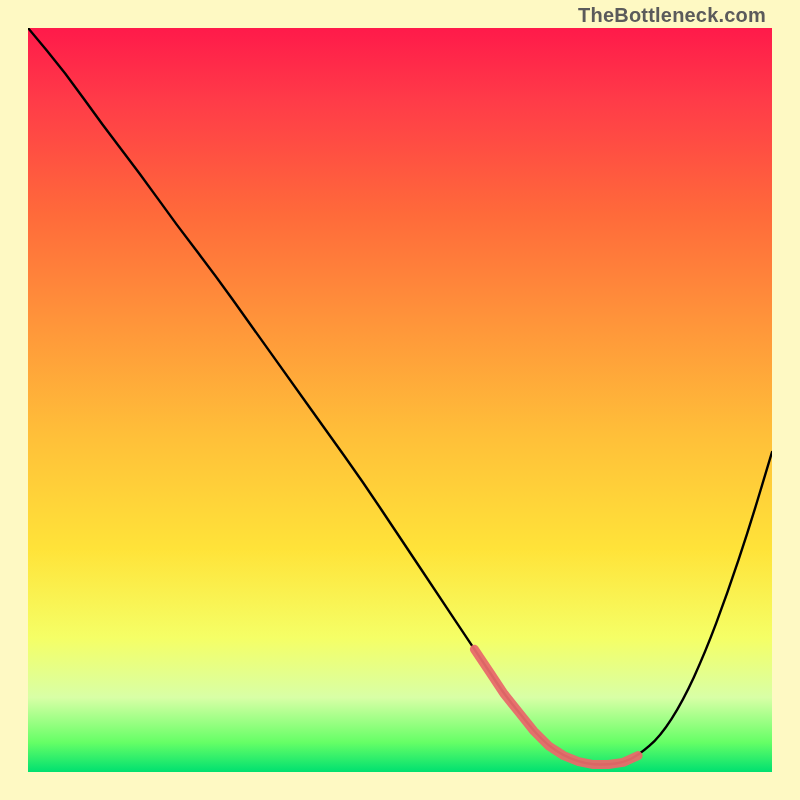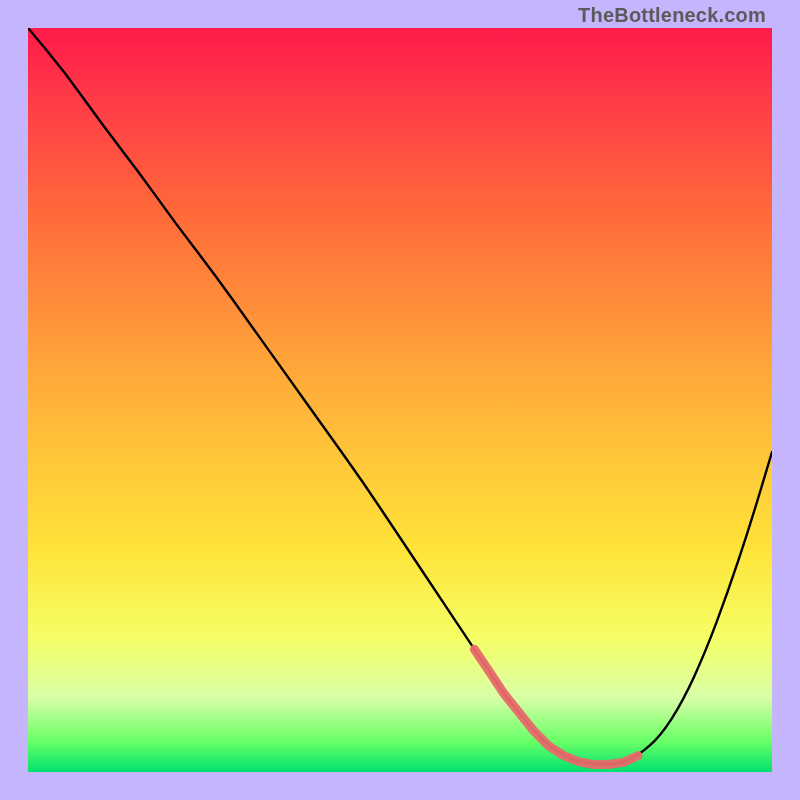--- a/index.html
+++ b/index.html
@@ -1,21 +1,21 @@
 <!DOCTYPE html>
 <html><head>
 <meta charset="utf-8">
 <style>
   * { margin: 0; padding: 0; box-sizing: border-box; }
   html, body { width: 800px; height: 800px; overflow: hidden; background: #000; }
   .frame {
     position: relative;
     width: 800px;
     height: 800px;
-    background: #c4b5fd;
+    background: #fef9c3;
   }
   .plot-area {
     position: absolute;
     left: 28px;
     top: 28px;
     width: 744px;
     height: 744px;
     overflow: hidden;
   }
   .gradient-bg {

